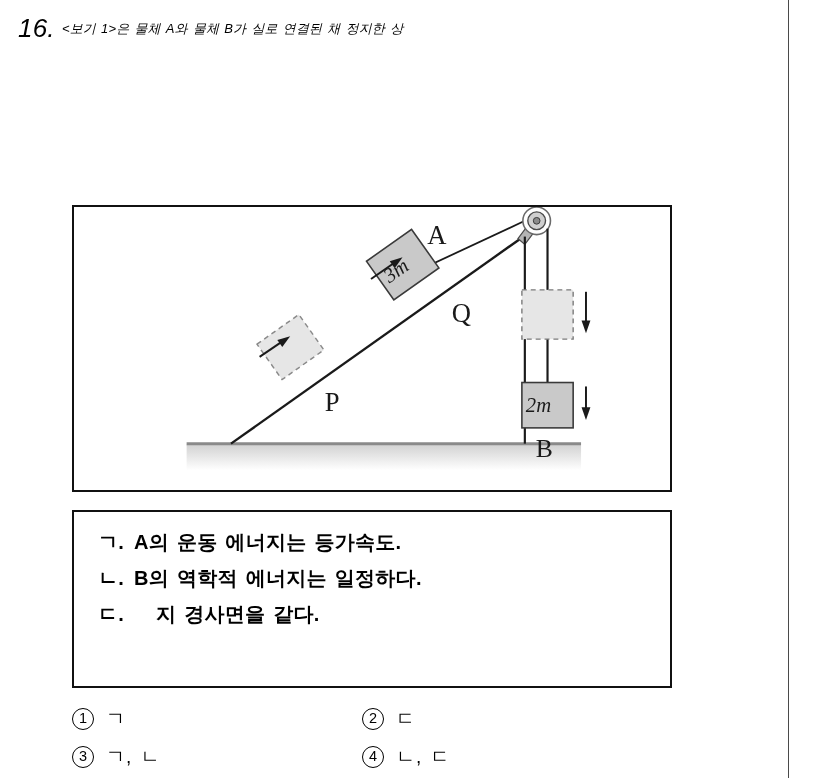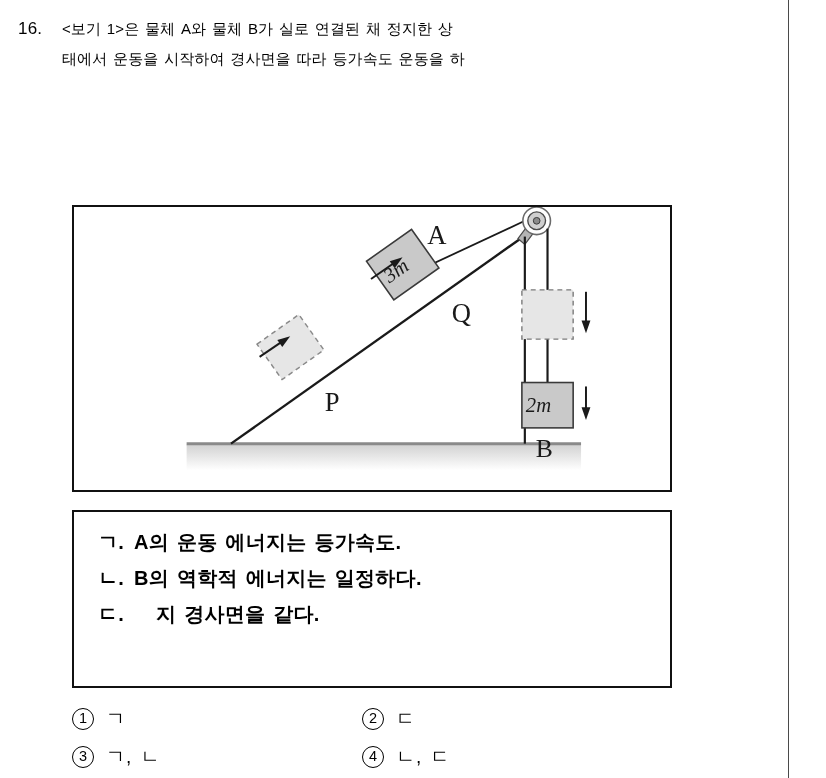--- a/index.html
+++ b/index.html
@@ -33,32 +33,34 @@
     top: 14px;
     width: 740px;
   }
   .q-row {
     display: flex;
     align-items: flex-start;
   }
   .q-number {
     width: 44px;
     flex: 0 0 44px;
-    font-size: 17px;
+    font-size: 26px;
     line-height: 29.5px;
     letter-spacing: 0.2px;
+    font-style: italic;
   }
   .q-text {
     flex: 1 1 auto;
-    font-size: 15px;
+    font-size: 13px;
     line-height: 29.5px;
     text-align: justify;
     text-align-last: left;
     letter-spacing: 0.1px;
     word-spacing: 1.5px;
+    font-style: italic;
   }
   .q-text .line {
     display: block;
     white-space: nowrap;
   }
 
   
   .figure-frame {
     position: absolute;
     left: 72px;
@@ -150,21 +152,20 @@
 </head>
 <body>
 
 <div class="column-divider"></div>
 
 <div class="question-block">
   <div class="q-row">
     <div class="q-number">16.</div>
     <div class="q-text">
       <span class="line">&lt;보기 1&gt;은 물체 A와 물체 B가 실로 연결된 채 정지한 상</span>
-      <span class="line">태에서 운동을 시작하여 경사면을 따라 등가속도 운동을 하</span>
     </div>
   </div>
 </div>
 
 <div class="figure-frame">
   <svg viewBox="0 0 600 287">
     <defs>
       <linearGradient id="groundGrad" x1="0" y1="0" x2="0" y2="1">
         <stop offset="0%" stop-color="#d2d2d2"></stop>
         <stop offset="100%" stop-color="#ffffff"></stop>

